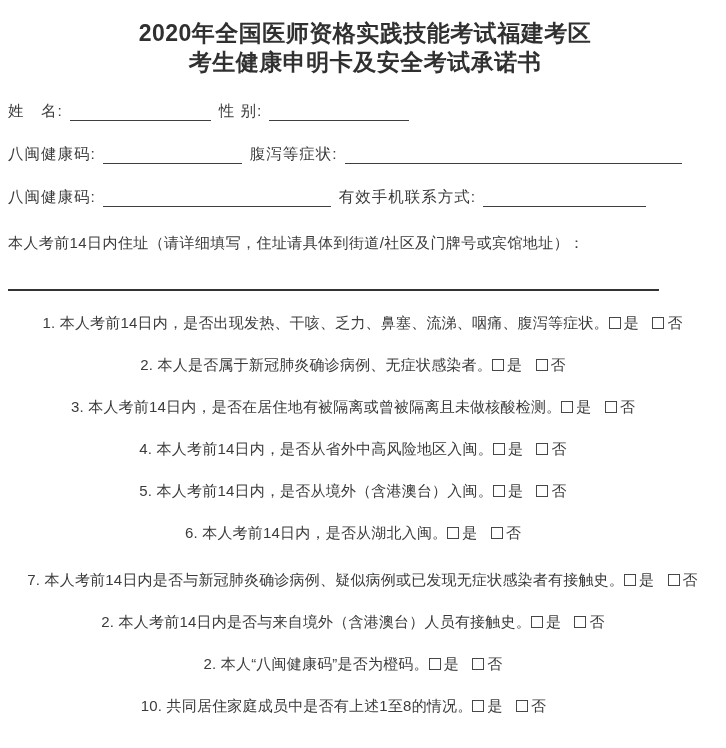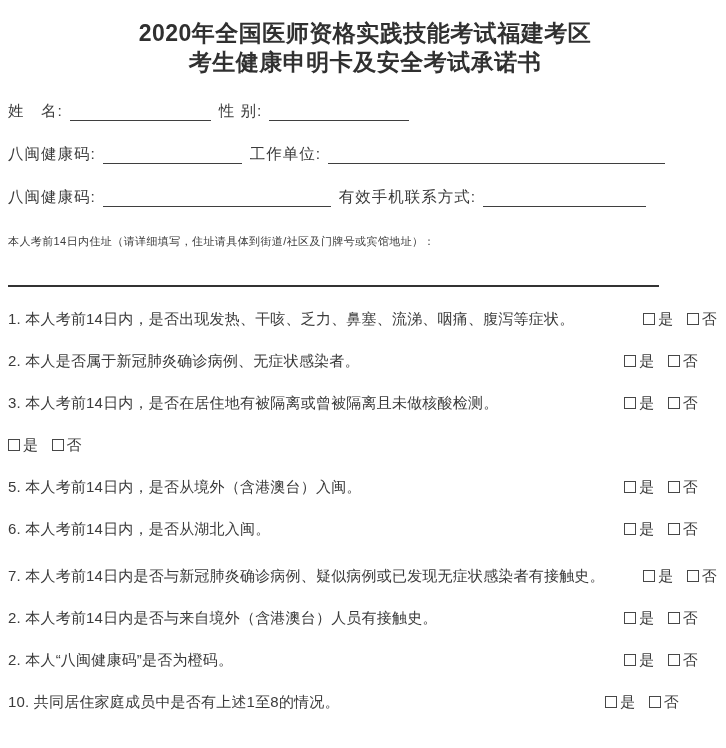--- a/index.html
+++ b/index.html
@@ -22,26 +22,26 @@
   .f-label{white-space:nowrap;margin-right:7px;letter-spacing:1px;}
   .f-label.mid{margin-left:8px;}
   .ul{display:inline-block;border-bottom:1px solid #3f3f3f;height:19px;overflow:hidden;font-size:15px;}
   .w-name{width:141px;}
   .w-gender{width:140px;}
   .w-ticket{width:139px;}
   .w-unit{width:337px;}
   .w-id{width:228px;}
   .w-phone{width:163px;}
   
-  .addr{margin-top:27px;font-size:11px;letter-spacing:0.4px;}
+  .addr{margin-top:27px;font-size:15px;letter-spacing:0.4px;}
   .divider{margin-top:36px;width:651px;border-top:2px solid #333333;height:0;}
   
   .questions{margin-top:13px;}
   .q-row{
-    display:flex;justify-content:space-between;align-items:flex-end;
+    display:flex;justify-content:center;align-items:flex-end;
     height:18px;margin-top:24px;font-size:15px;letter-spacing:0.2px;
   }
   .q-row.gap-lg{margin-top:29px;}
   .q-text{white-space:nowrap;}
   .yn{white-space:nowrap;flex-shrink:0;}
   .yn.r5{margin-right:5px;}
   .yn.r24{margin-right:24px;}
   .yn.r43{margin-right:43px;}
   .opt{display:inline-block;}
   .opt + .opt{margin-left:9px;}
@@ -62,21 +62,21 @@
   <div class="fields">
     <div class="f-row">
       <span class="f-label">姓　名:</span>
       <span class="ul w-name"></span>
       <span class="f-label mid">性 别:</span>
       <span class="ul w-gender"></span>
     </div>
     <div class="f-row">
       <span class="f-label">八闽健康码:</span>
       <span class="ul w-ticket"></span>
-      <span class="f-label mid">工作单位:</span>
+      <span class="f-label mid">腹泻等症状:</span>
       <span class="ul w-unit"></span>
     </div>
     <div class="f-row">
       <span class="f-label">八闽健康码:</span>
       <span class="ul w-id"></span>
       <span class="f-label mid">有效手机联系方式:</span>
       <span class="ul w-phone"></span>
     </div>
   </div>
 
@@ -103,20 +103,21 @@
 
     <div class="q-row">
       <span class="q-text">3. 本人考前14日内，是否在居住地有被隔离或曾被隔离且未做核酸检测。</span>
       <span class="yn r24">
         <span class="opt"><span class="cb"></span><span>是</span></span>
         <span class="opt"><span class="cb"></span><span>否</span></span>
       </span>
     </div>
 
     <div class="q-row">
+      <span class="q-text">4. 本人考前14日内，是否从省外中高风险地区入闽。</span>
       <span class="yn r24">
         <span class="opt"><span class="cb"></span><span>是</span></span>
         <span class="opt"><span class="cb"></span><span>否</span></span>
       </span>
     </div>
 
     <div class="q-row">
       <span class="q-text">5. 本人考前14日内，是否从境外（含港澳台）入闽。</span>
       <span class="yn r24">
         <span class="opt"><span class="cb"></span><span>是</span></span>

